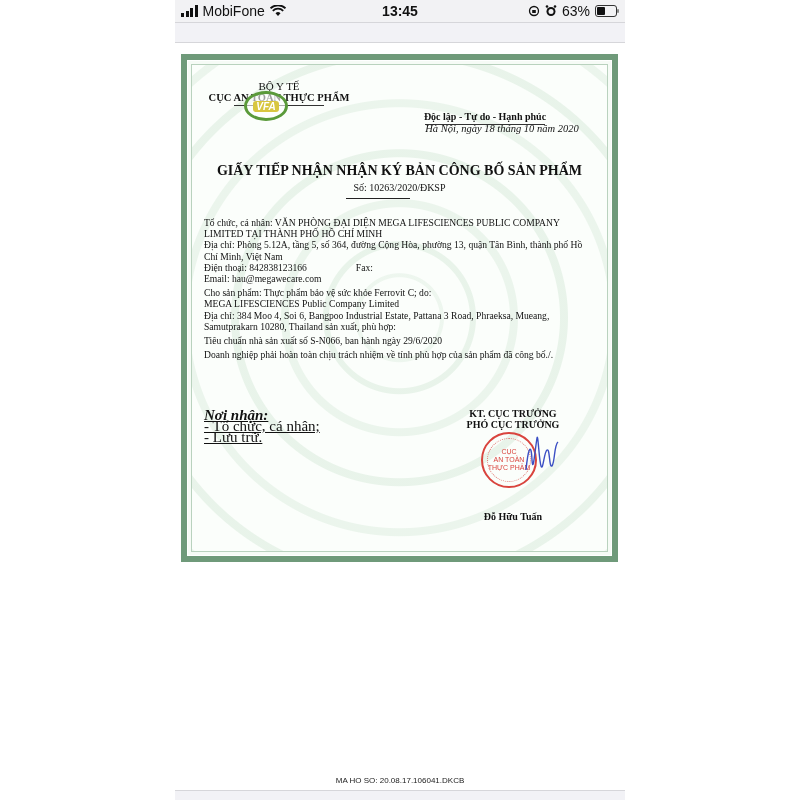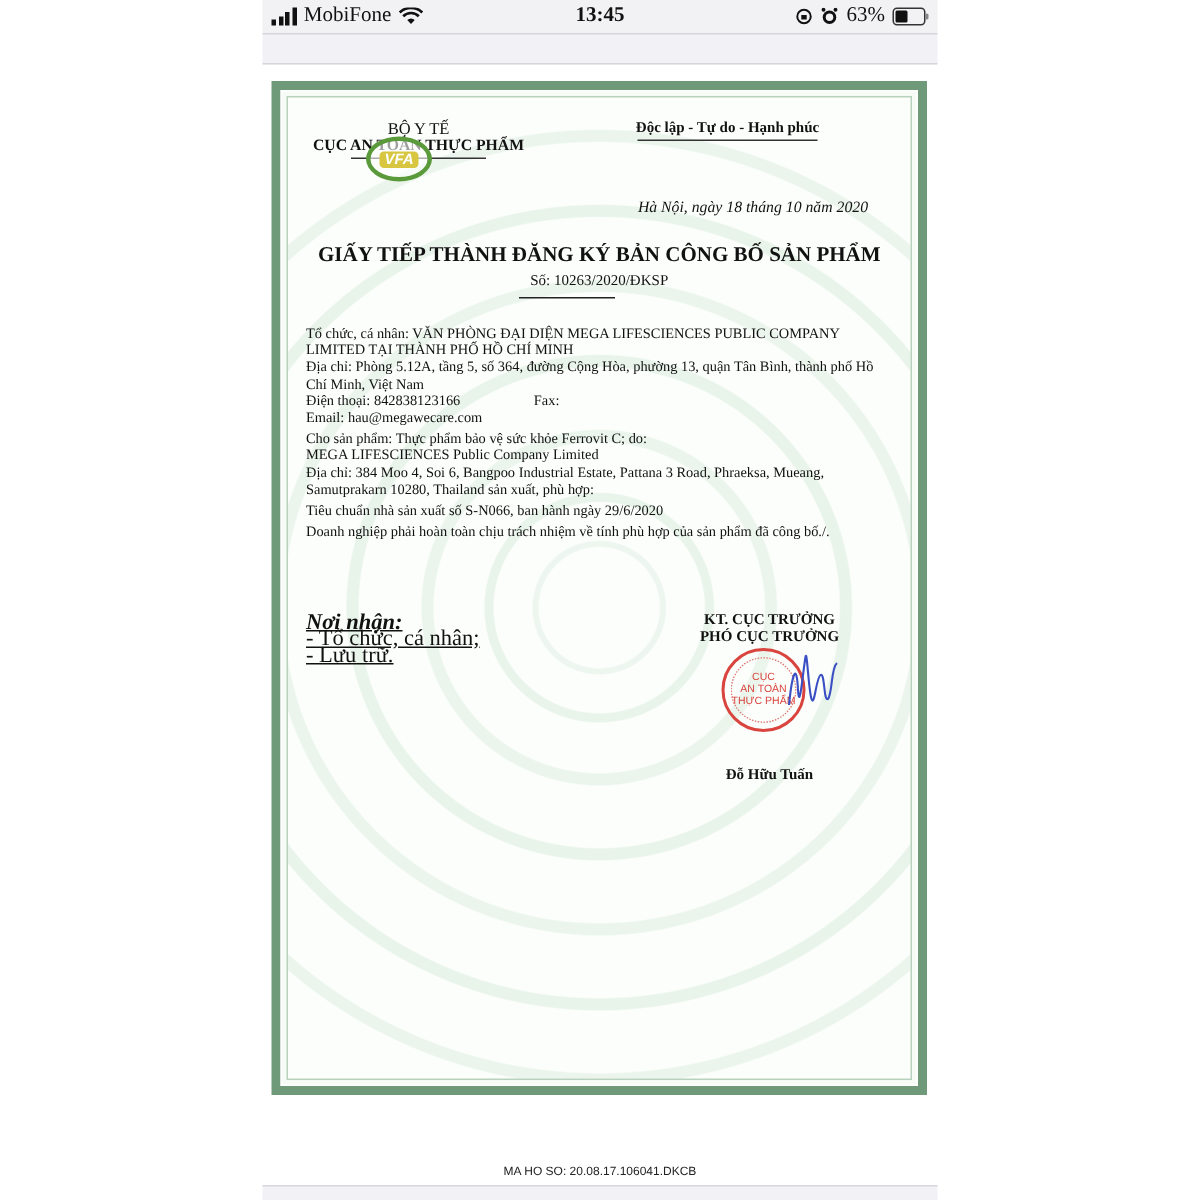--- a/index.html
+++ b/index.html
@@ -1,41 +1,41 @@
 <!DOCTYPE html>
 <html><head>
 <meta charset="utf-8">
 <style>
   html, body { margin:0; padding:0; }
   body { width:800px; height:800px; background:#ffffff; position:relative; overflow:hidden; font-family:"Liberation Serif", serif; }
-  .statusbar { position:absolute; left:175px; top:0; width:450px; height:22px; background:#f2f2f4; font-family:Liberation Serif, serif; font-size:14px; color:#111; }
+  .statusbar { position:absolute; left:175px; top:0; width:450px; height:22px; background:#f2f2f4; font-family:Liberation Sans, sans-serif; font-size:14px; color:#111; }
   .sb-left { position:absolute; left:6px; top:3px; display:flex; align-items:center; gap:5px; }
   .sb-center { position:absolute; left:0; right:0; top:3px; text-align:center; font-weight:bold; }
   .sb-right { position:absolute; right:8px; top:3px; display:flex; align-items:center; gap:5px; }
   .signal { display:flex; align-items:flex-end; gap:1.5px; height:12px; }
   .signal i { display:block; width:3px; background:#111; }
   .battery { width:20px; height:10px; border:1px solid #333; border-radius:3px; position:relative; }
   .battery .lvl { position:absolute; left:1px; top:1px; bottom:1px; width:40%; background:#111; border-radius:1px; }
   .battery:after { content:""; position:absolute; right:-3px; top:3px; width:2px; height:4px; background:#888; border-radius:1px; }
   .navbar { position:absolute; left:175px; top:22px; width:450px; height:19px; background:#f2f2f6; border-top:1px solid #d6d6da; border-bottom:1px solid #d6d6da; }
-  .doc { position:absolute; left:181px; top:54px; width:437px; height:676px; background:#6f9a7a; }
+  .doc { position:absolute; left:181px; top:54px; width:437px; height:508px; background:#6f9a7a; }
   .doc-inner { position:absolute; left:6px; top:6px; right:6px; bottom:6px; background:#f6fbf6; border:1px solid #fff; }
   .doc-inner2 { position:absolute; left:3px; top:3px; right:3px; bottom:3px; border:1px solid #b9d2be; overflow:hidden;
     background:
       radial-gradient(circle at 50% 52%, transparent 0 40px, rgba(120,180,130,.10) 41px 44px, transparent 45px 70px, rgba(120,180,130,.14) 71px 76px, transparent 77px 110px, rgba(120,180,130,.12) 111px 118px, transparent 119px 160px, rgba(120,180,130,.14) 161px 168px, transparent 169px 210px, rgba(120,180,130,.12) 211px 218px, transparent 219px 260px, rgba(120,180,130,.14) 261px 268px, transparent 269px 310px, rgba(120,180,130,.12) 311px 318px, transparent 319px),
       #fbfefb; }
   .hdr-left { position:absolute; left:12px; top:15px; width:150px; text-align:center; font-size:11px; color:#111; }
   .hdr-left .line2 { font-weight:bold; font-size:10.5px; }
   .hdr-right { position:absolute; left:168px; top:15px; width:250px; text-align:center; color:#111; }
   .hdr-right .t1 { font-weight:bold; font-size:11px; }
-  .hdr-right .t2 { font-weight:bold; font-size:10px; }
+  .hdr-right .t2 { font-weight:bold; font-size:10px;margin-top:31px; }
   .rule { height:1px; background:#333; margin:2px auto 0; }
   .logo { position:absolute; left:52px; top:26px; width:44px; height:30px; border-radius:50%; border:3px solid #5a9a3a; box-sizing:border-box; background:rgba(255,255,255,.6); display:flex; align-items:center; justify-content:center; }
   .logo span { font-family:"Liberation Sans", sans-serif; font-weight:bold; font-style:italic; font-size:10px; color:#fff; background:#d8c640; padding:0 3px; border-radius:3px; }
-  .date { position:absolute; left:200px; top:68px; width:220px; text-align:center; font-style:italic; font-size:10.5px; color:#111; }
+  .date { position:absolute; left:200px; top:58px; width:220px; text-align:center; font-style:italic; font-size:10.5px; color:#111; }
   .title { position:absolute; left:0; right:0; top:98px; text-align:center; font-weight:bold; font-size:14px; color:#111; }
   .number { position:absolute; left:0; right:0; top:117px; text-align:center; font-size:10px; color:#111; }
   .numrule { position:absolute; left:154px; width:64px; top:133px; height:1px; background:#222; }
   .body { position:absolute; left:12px; top:152px; width:390px; font-size:9.6px; line-height:11.2px; color:#111; }
   .body p { margin:0; }
   .body .gap { margin-top:3px; }
   .body .fax { display:inline-block; margin-left:49px; }
   .recv { position:absolute; left:12px; top:345px; font-size:15px; line-height:11px; color:#111;text-decoration:underline; }
   .recv .lbl { font-weight:bold; font-style:italic; }
   .sign { position:absolute; left:236px; top:343px; width:170px; text-align:center; font-size:10px; line-height:11px; color:#111; font-weight:bold; }
@@ -97,21 +97,21 @@
           <span>VFA</span>
         </div>
 
       <div class="hdr-right">
         <div class="t2">Độc lập - Tự do - Hạnh phúc</div>
         <div class="rule" style="width:120px"></div>
       </div>
 
       <div class="date">Hà Nội, ngày 18 tháng 10 năm 2020</div>
 
-      <div class="title">GIẤY TIẾP THÀNH ĐĂNG KÝ BẢN CÔNG BỐ SẢN PHẨM</div>
+      <div class="title">GIẤY TIẾP NHẬN NHẬN KÝ BẢN CÔNG BỐ SẢN PHẨM</div>
       <div class="number">Số: 10263/2020/ĐKSP</div>
       <div class="numrule"></div>
 
       <div class="body">
         <p>Tổ chức, cá nhân: VĂN PHÒNG ĐẠI DIỆN MEGA LIFESCIENCES PUBLIC COMPANY LIMITED TẠI THÀNH PHỐ HỒ CHÍ MINH</p>
         <p>Địa chỉ: Phòng 5.12A, tầng 5, số 364, đường Cộng Hòa, phường 13, quận Tân Bình, thành phố Hồ Chí Minh, Việt Nam</p>
         <p><span>Điện thoại: 842838123166</span><span class="fax">Fax:</span></p>
         <p>Email: hau@megawecare.com</p>
         <p class="gap">Cho sản phẩm: Thực phẩm bảo vệ sức khỏe Ferrovit C; do:</p>
         <p>MEGA LIFESCIENCES Public Company Limited</p>

